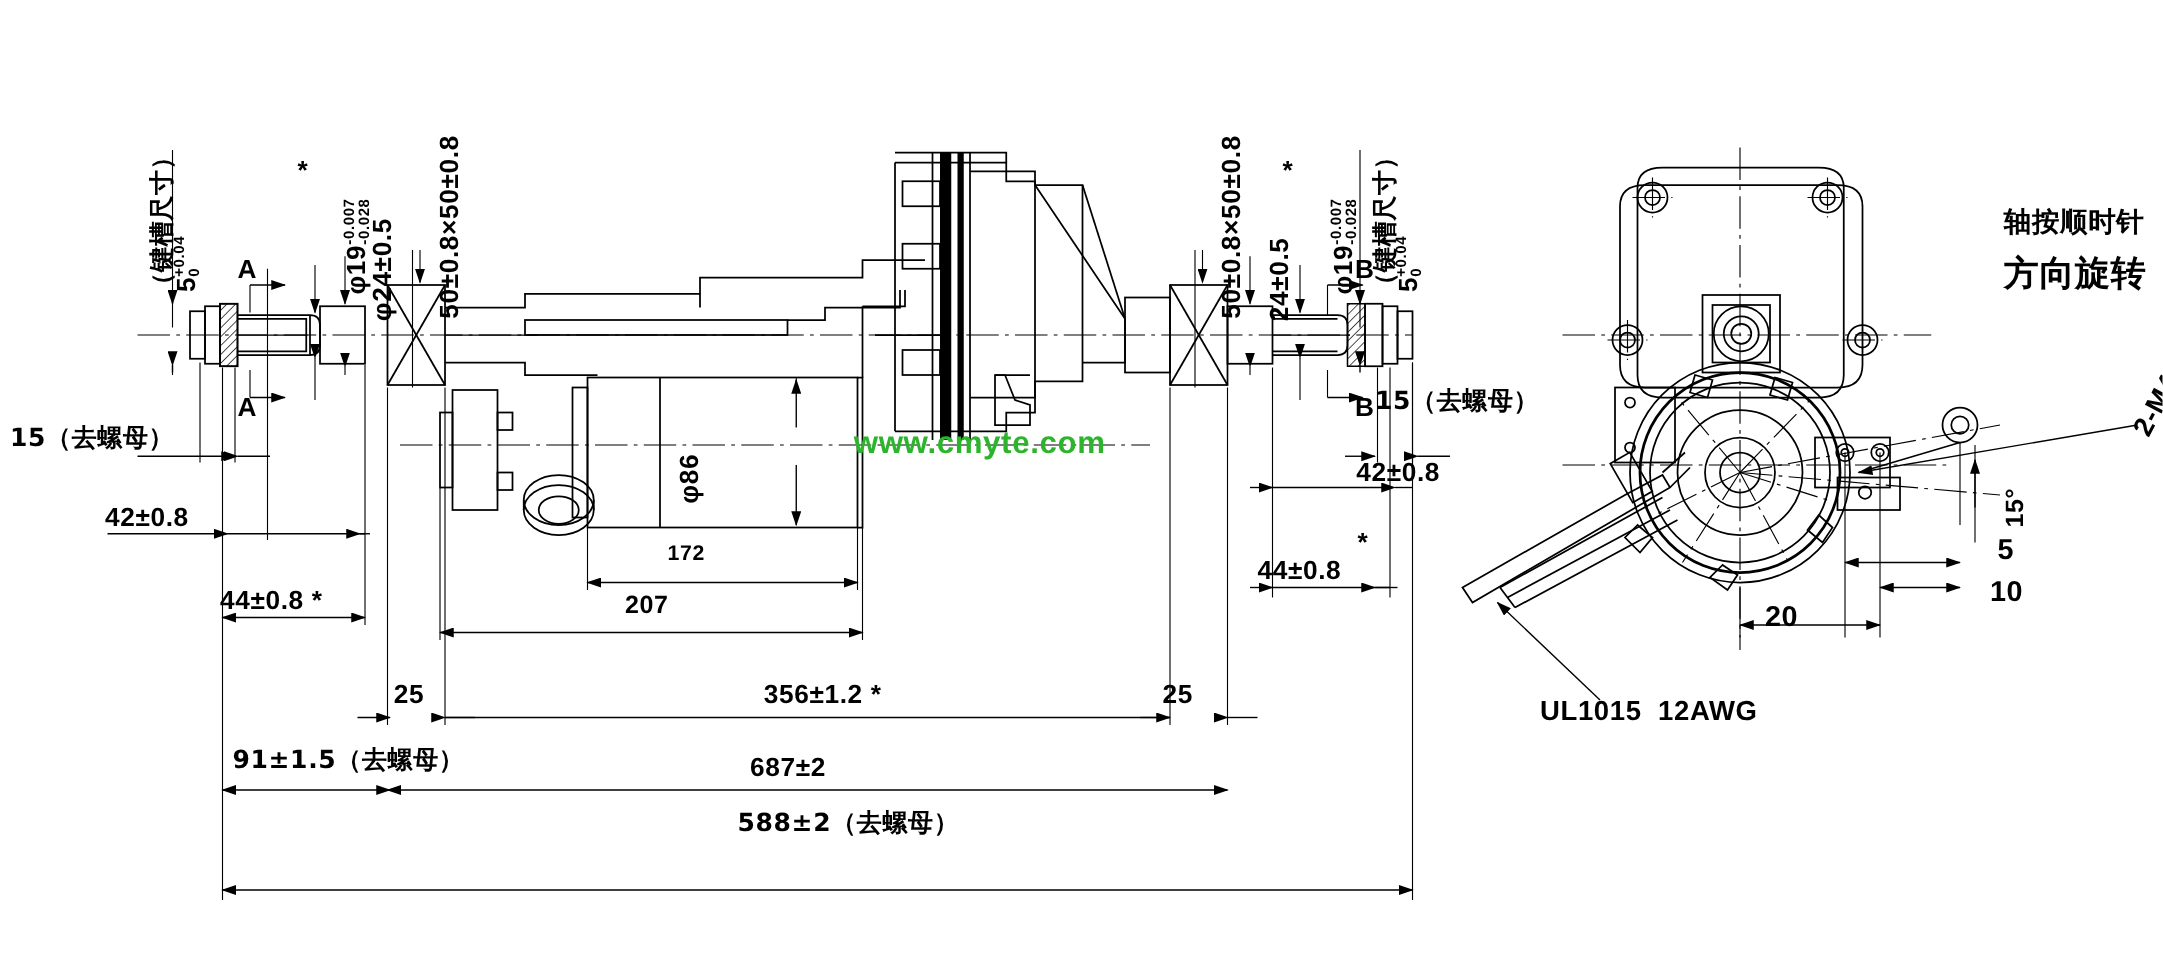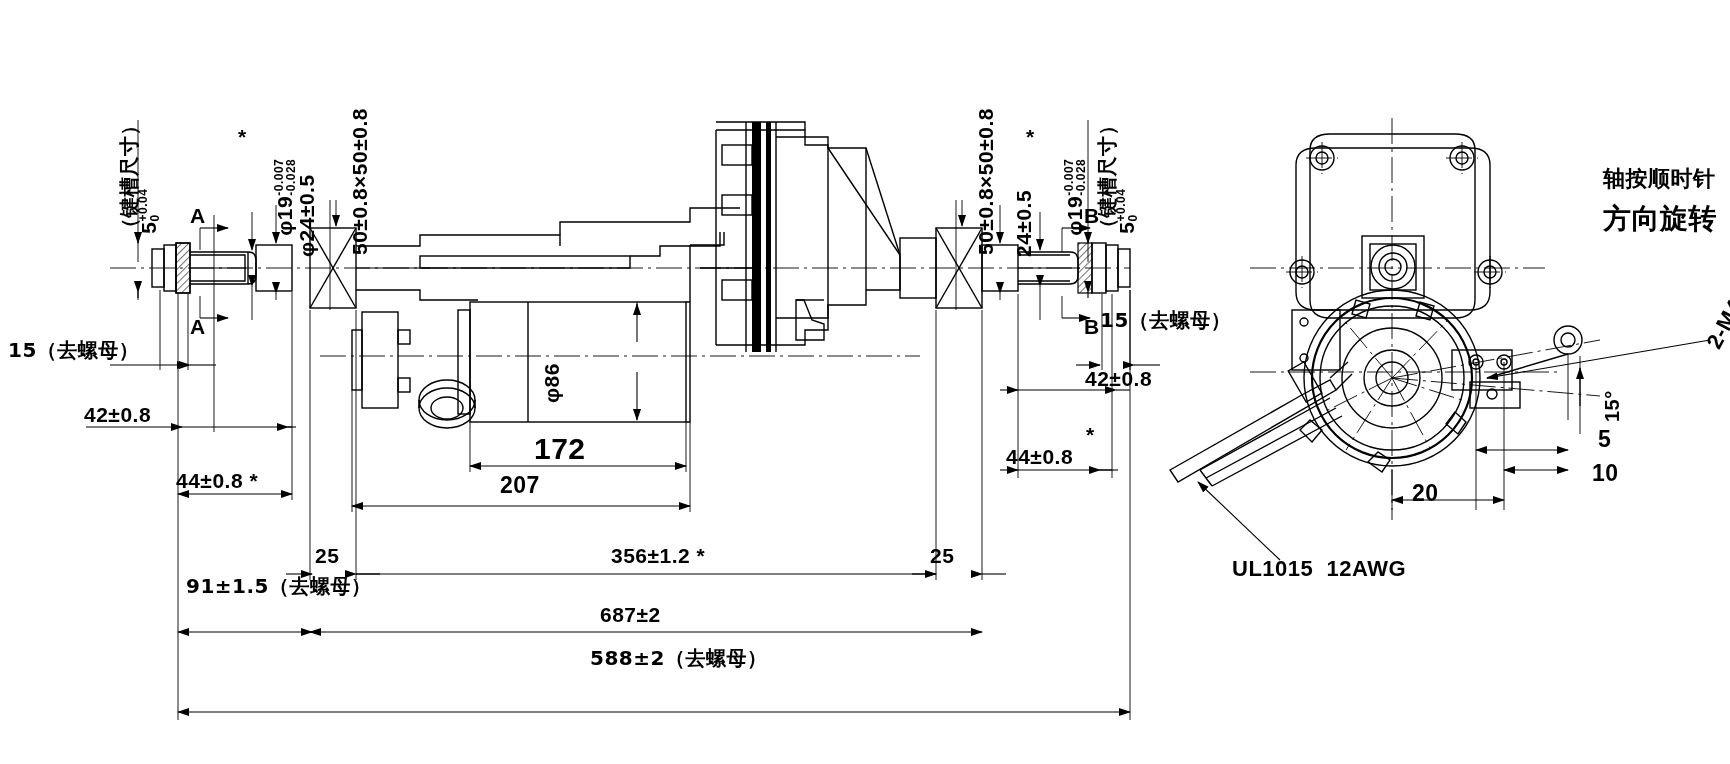--- a/index.html
+++ b/index.html
@@ -399,37 +399,38 @@
 <div class="lbl" style="left:176px;top:470px;"><span>44±0.8 *</span></div>
 
 <div class="lbl cn" style="left:1100px;top:310px;"><span>15（去螺母）</span></div>
 <div class="lbl" style="left:1085px;top:368px;"><span>42±0.8</span></div>
 <div class="lbl" style="left:1006px;top:446px;"><span>44±0.8</span></div>
 <div class="lbl" style="left:1086px;top:424px;"><span>*</span></div>
 
 <div class="lbl" style="left:528px;top:382px;">
   <span class="rot90" style="display:inline-block;">φ86</span>
 </div>
-<div class="lbl" style="left:534px;top:434px;font-size:30px;"><span>172</span></div>
-<div class="lbl" style="left:500px;top:474px;font-size:23px;"><span>207</span></div>
+<div class="lbl" style="left:534px;top:434px;font-size:17px;"><span>172</span></div>
+<div class="lbl" style="left:500px;top:474px;font-size:20px;"><span>207</span></div>
 <div class="lbl" style="left:315px;top:545px;"><span>25</span></div>
 <div class="lbl" style="left:930px;top:545px;"><span>25</span></div>
 <div class="lbl" style="left:582px;top:545px;margin-left:29px;"><span>356±1.2 *</span></div>
-<div class="lbl cn" style="left:186px;top:576px;"><span>91±1.5（去螺母）</span></div>
+<div class="lbl cn" style="left:186px;top:597px;"><span>91±1.5（去螺母）</span></div>
 <div class="lbl" style="left:600px;top:604px;"><span>687±2</span></div>
 <div class="lbl cn" style="left:590px;top:648px;"><span>588±2（去螺母）</span></div>
 
 <div class="lbl cn" style="left:1603px;top:168px;font-size:22px;"><span>轴按顺时针</span></div>
 <div class="lbl cn" style="left:1603px;top:205px;font-size:28px;"><span>方向旋转</span></div>
 
 <div class="lbl" style="left:1690px;top:320px;font-size:22px;">
   <span class="rotneg" style="display:inline-block;">2-M4</span>
 </div>
 <div class="lbl" style="left:1590px;top:402px;font-size:20px;">
   <span class="rot90" style="display:inline-block;">15°</span>
 </div>
 <div class="lbl" style="left:1598px;top:428px;font-size:23px;"><span>5</span></div>
 <div class="lbl" style="left:1592px;top:462px;font-size:23px;"><span>10</span></div>
 <div class="lbl" style="left:1412px;top:482px;font-size:23px;"><span>20</span></div>
 <div class="lbl" style="left:1232px;top:558px;font-size:22px;"><span>UL1015  12AWG</span></div>
 
+<div class="wm" style="left:683px;top:340px;"><span>www.cmyte.com</span></div>
 
 </div>
 
 </body></html>

